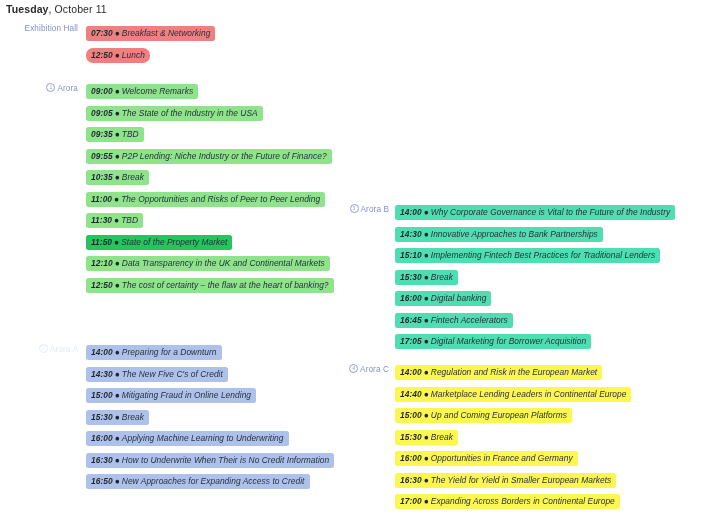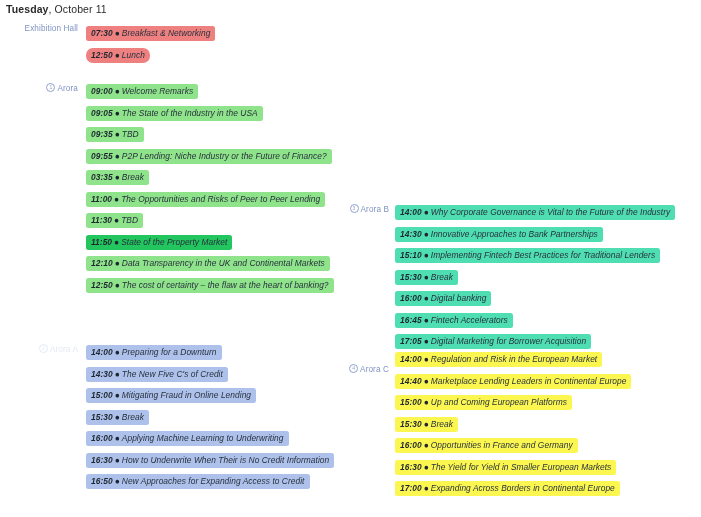--- a/index.html
+++ b/index.html
@@ -123,21 +123,21 @@
     <div class="session-list" style="left: 86px; top: 22px;">
       <div class="row"><div class="session c-red" title="07:30 Breakfast &amp; Networking" style="background: rgb(239, 128, 128);"><span class="time">07:30</span><span class="sep">●</span><span class="title">Breakfast &amp; Networking</span></div></div>
       <div class="row"><div class="session c-red" title="12:50 Lunch" style="background: rgb(239, 128, 128); border-radius: 7px;"><span class="time">12:50</span><span class="sep">●</span><span class="title">Lunch</span></div></div>
     </div>
     <div class="track-label" style="left: 8px; top: 82px; width: 70px; color: rgb(127, 147, 196);"><span class="tl-icon">1</span><span>Arora</span></div>
     <div class="session-list" style="left: 86px; top: 80px;">
       <div class="row"><div class="session c-green" title="09:00 Welcome Remarks" style="background: rgb(143, 227, 139);"><span class="time">09:00</span><span class="sep">●</span><span class="title">Welcome Remarks</span></div></div>
       <div class="row"><div class="session c-green" title="09:05 The State of the Industry in the USA" style="background: rgb(143, 227, 139);"><span class="time">09:05</span><span class="sep">●</span><span class="title">The State of the Industry in the USA</span></div></div>
       <div class="row"><div class="session c-green" title="09:35 TBD" style="background: rgb(143, 227, 139);"><span class="time">09:35</span><span class="sep">●</span><span class="title">TBD</span></div></div>
       <div class="row"><div class="session c-green" title="09:55 P2P Lending: Niche Industry or the Future of Finance?" style="background: rgb(143, 227, 139);"><span class="time">09:55</span><span class="sep">●</span><span class="title">P2P Lending: Niche Industry or the Future of Finance?</span></div></div>
-      <div class="row"><div class="session c-green" title="10:35 Break" style="background: rgb(143, 227, 139);"><span class="time">03:35</span><span class="sep">●</span><span class="title">Break</span></div></div>
+      <div class="row"><div class="session c-green" title="10:35 Break" style="background: rgb(143, 227, 139);"><span class="time">10:35</span><span class="sep">●</span><span class="title">Break</span></div></div>
       <div class="row"><div class="session c-green" title="11:00 The Opportunities and Risks of Peer to Peer Lending" style="background: rgb(143, 227, 139);"><span class="time">11:00</span><span class="sep">●</span><span class="title">The Opportunities and Risks of Peer to Peer Lending</span></div></div>
       <div class="row"><div class="session c-green" title="11:30 TBD" style="background: rgb(143, 227, 139);"><span class="time">11:30</span><span class="sep">●</span><span class="title">TBD</span></div></div>
       <div class="row"><div class="session c-green" title="11:50 State of the Property Market" style="background: #22c55e;"><span class="time">11:50</span><span class="sep">●</span><span class="title">State of the Property Market</span></div></div>
       <div class="row"><div class="session c-green" title="12:10 Data Transparency in the UK and Continental Europe" style="background: rgb(143, 227, 139);"><span class="time">12:10</span><span class="sep">●</span><span class="title">Data Transparency in the UK and Continental Markets</span></div></div>
       <div class="row"><div class="session c-green" title="12:30 The cost of certainty – the flaw at the heart of banking?" style="background: rgb(143, 227, 139);"><span class="time">12:50</span><span class="sep">●</span><span class="title">The cost of certainty – the flaw at the heart of banking?</span></div></div>
     </div>
     <div class="track-label faded" style="left: 8px; top: 343px; width: 70px; color: rgb(127, 147, 196);"><span class="tl-icon">2</span><span>Arora A</span></div>
     <div class="session-list" style="left: 86px; top: 341px;">
       <div class="row"><div class="session c-blue" title="14:00 Preparing for a Downturn" style="background: rgb(174, 193, 234);"><span class="time">14:00</span><span class="sep">●</span><span class="title">Preparing for a Downturn</span></div></div>
       <div class="row"><div class="session c-blue" title="14:30 The New Five C's of Credit" style="background: rgb(174, 193, 234);"><span class="time">14:30</span><span class="sep">●</span><span class="title">The New Five C's of Credit</span></div></div>
@@ -151,21 +151,21 @@
     <div class="session-list" style="left: 395px; top: 201px;">
       <div class="row"><div class="session c-teal" title="14:00 Why Corporate Governance is Vital to the Future of the Industry" style="background: rgb(79, 222, 178);"><span class="time">14:00</span><span class="sep">●</span><span class="title">Why Corporate Governance is Vital to the Future of the Industry</span></div></div>
       <div class="row"><div class="session c-teal" title="14:30 Innovative Approaches to Bank Partnerships" style="background: rgb(79, 222, 178);"><span class="time">14:30</span><span class="sep">●</span><span class="title">Innovative Approaches to Bank Partnerships</span></div></div>
       <div class="row"><div class="session c-teal" title="15:10 Implementing Fintech Best Practices for Traditional Lenders" style="background: rgb(79, 222, 178);"><span class="time">15:10</span><span class="sep">●</span><span class="title">Implementing Fintech Best Practices for Traditional Lenders</span></div></div>
       <div class="row"><div class="session c-teal" title="15:30 Break" style="background: rgb(79, 222, 178);"><span class="time">15:30</span><span class="sep">●</span><span class="title">Break</span></div></div>
       <div class="row"><div class="session c-teal" title="16:00 Digital banking" style="background: rgb(79, 222, 178);"><span class="time">16:00</span><span class="sep">●</span><span class="title">Digital banking</span></div></div>
       <div class="row"><div class="session c-teal" title="16:45 Fintech Accelerators" style="background: rgb(79, 222, 178);"><span class="time">16:45</span><span class="sep">●</span><span class="title">Fintech Accelerators</span></div></div>
       <div class="row"><div class="session c-teal" title="17:05 Digital Marketing for Borrower Acquisition" style="background: rgb(79, 222, 178);"><span class="time">17:05</span><span class="sep">●</span><span class="title">Digital Marketing for Borrower Acquisition</span></div></div>
     </div>
     <div class="track-label" style="left: 334px; top: 363px; width: 55px; color: rgb(127, 147, 196);"><span class="tl-icon">4</span><span>Arora C</span></div>
-    <div class="session-list" style="left: 395px; top: 348px;">
+    <div class="session-list" style="left: 395px; top: 361px;">
       <div class="row"><div class="session c-yellow" title="14:00 Regulation and Risk in the European Market" style="background: rgb(252, 246, 81);"><span class="time">14:00</span><span class="sep">●</span><span class="title">Regulation and Risk in the European Market</span></div></div>
       <div class="row"><div class="session c-yellow" title="14:40 Marketplace Lending Leaders in Continental Europe" style="background: rgb(252, 246, 81);"><span class="time">14:40</span><span class="sep">●</span><span class="title">Marketplace Lending Leaders in Continental Europe</span></div></div>
       <div class="row"><div class="session c-yellow" title="15:00 Up and Coming European Platforms" style="background: rgb(252, 246, 81);"><span class="time">15:00</span><span class="sep">●</span><span class="title">Up and Coming European Platforms</span></div></div>
       <div class="row"><div class="session c-yellow" title="15:30 Break" style="background: rgb(252, 246, 81);"><span class="time">15:30</span><span class="sep">●</span><span class="title">Break</span></div></div>
       <div class="row"><div class="session c-yellow" title="16:00 Opportunities in France and Germany" style="background: rgb(252, 246, 81);"><span class="time">16:00</span><span class="sep">●</span><span class="title">Opportunities in France and Germany</span></div></div>
       <div class="row"><div class="session c-yellow" title="16:30 The Search for Yield in Smaller European Markets" style="background: rgb(252, 246, 81);"><span class="time">16:30</span><span class="sep">●</span><span class="title">The Yield for Yield in Smaller European Markets</span></div></div>
       <div class="row"><div class="session c-yellow" title="17:00 Expanding Across Borders in Continental Europe" style="background: rgb(252, 246, 81);"><span class="time">17:00</span><span class="sep">●</span><span class="title">Expanding Across Borders in Continental Europe</span></div></div>
     </div>
   </div>
 

